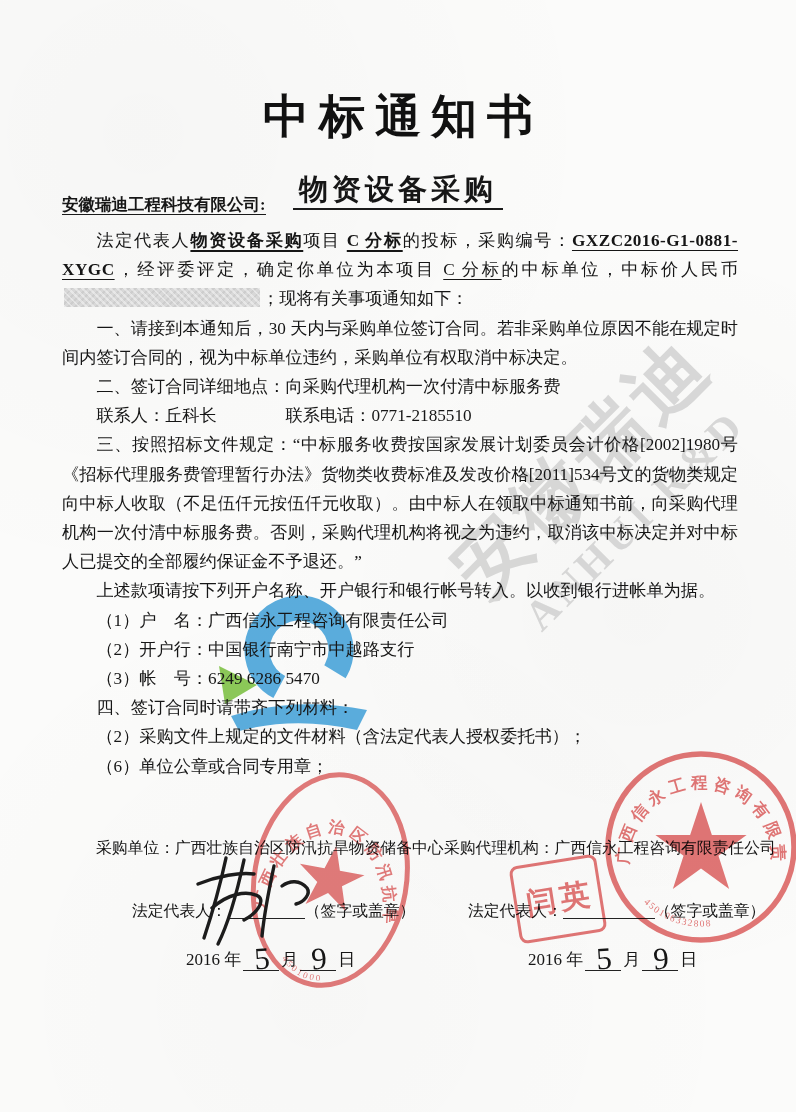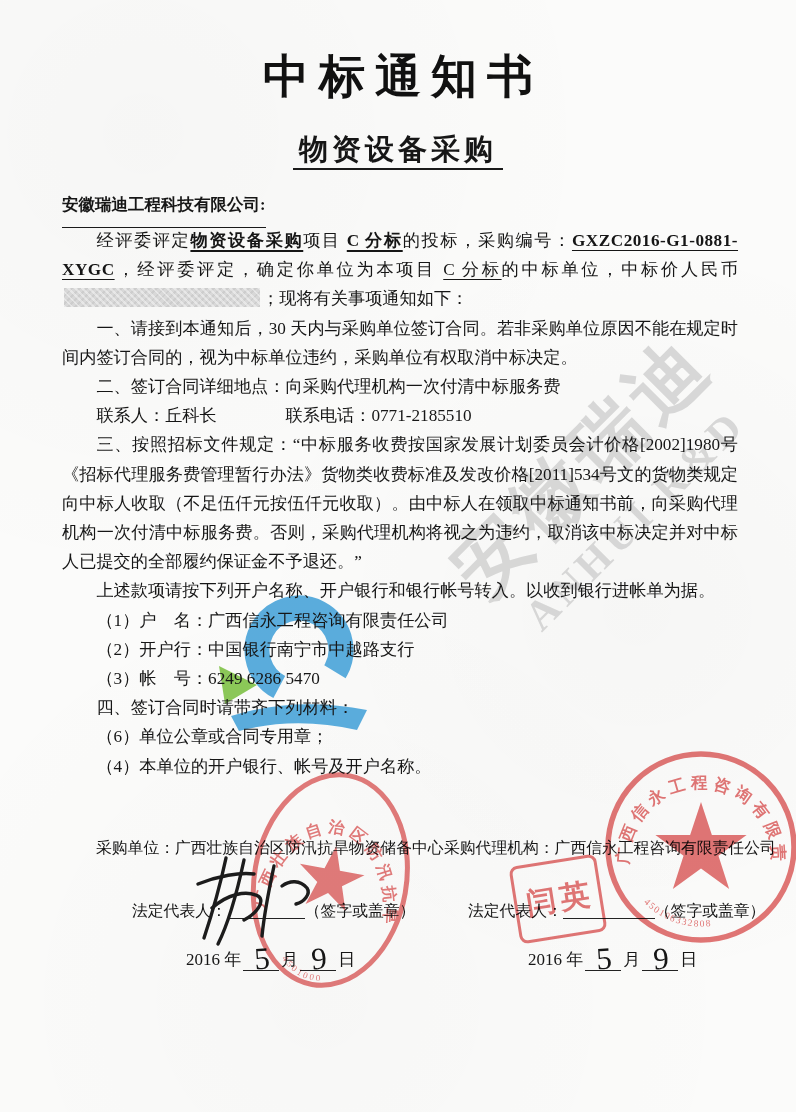--- a/index.html
+++ b/index.html
@@ -9,35 +9,35 @@
       radial-gradient(circle at 18% 12%, rgba(0,0,0,0.018), transparent 40%),
       radial-gradient(circle at 80% 55%, rgba(0,0,0,0.02), transparent 45%),
       radial-gradient(circle at 40% 90%, rgba(0,0,0,0.015), transparent 40%),
       #fbfbfa;
     overflow:hidden;
     font-family:"Liberation Serif","DejaVu Serif",serif;
     color:#161616;
   }
   
   .title{
-    text-align:center;padding-top:46px;margin:0;
+    text-align:center;padding-top:86px;margin:0;
     font-size:46px;font-weight:700;letter-spacing:10px;text-indent:10px;
     color:#111;
   }
   .subtitle{
     text-align:center;margin:22px 0 0 0;font-size:29px;font-weight:700;
   }
   .subtitle .u-thick{
     border-bottom:2.5px solid #1a1a1a;padding:0 6px 3px 6px;letter-spacing:4px;
   }
   .recipient{
     position:absolute;left:62px;top:194px;margin:0;
     font-size:16.5px;font-weight:700;
   }
-  .recipient .u-thin{border-bottom:1.6px solid #1a1a1a;padding-bottom:13px;}
+  .recipient .u-thin{border-bottom:1.6px solid #1a1a1a;padding-bottom:0;}
   
   .body{
     position:absolute;left:62px;top:226px;width:676px;z-index:2;
     font-size:17.2px;line-height:29.2px;text-align:justify;
   }
   .body p{margin:0;text-indent:2em;}
   .body p.flush{text-indent:0;}
   .bu{font-weight:700;text-decoration:underline;text-underline-offset:4px;text-decoration-thickness:1.5px;}
   .u{text-decoration:underline;text-underline-offset:4px;text-decoration-thickness:1.3px;}
   .code{font-weight:700;letter-spacing:.5px;}
@@ -103,32 +103,32 @@
       <path d="M 28,126 Q 92,106 164,120 L 154,140 Q 92,126 36,141 Z" fill="#45a2d9"></path>
       <path d="M 16,76 L 54,95 L 22,114 Z" fill="#7cc142"></path>
     </svg>
   </div>
 
   <h1 class="title">中标通知书</h1>
   <h2 class="subtitle"><span class="u-thick">物资设备采购</span></h2>
   <p class="recipient"><span class="u-thin">安徽瑞迪工程科技有限公司:</span></p>
 
   <div class="body">
-    <p><span>经评委评定</span><span class="bu">物资设备采购</span><span>项目 </span><span class="bu">C 分标</span><span>的投标，采购编号：</span><span class="u code">GXZC2016-G1-0881-XYGC</span><span>，经评委评定，确定你单位为本项目 </span><span class="u">C 分标</span><span>的中标单位，中标价人民币</span><span class="redact"></span><span>；现将有关事项通知如下：</span></p>
+    <p><span>法定代表人</span><span class="bu">物资设备采购</span><span>项目 </span><span class="bu">C 分标</span><span>的投标，采购编号：</span><span class="u code">GXZC2016-G1-0881-XYGC</span><span>，经评委评定，确定你单位为本项目 </span><span class="u">C 分标</span><span>的中标单位，中标价人民币</span><span class="redact"></span><span>；现将有关事项通知如下：</span></p>
     <p>一、请接到本通知后，30 天内与采购单位签订合同。若非采购单位原因不能在规定时间内签订合同的，视为中标单位违约，采购单位有权取消中标决定。</p>
     <p>二、签订合同详细地点：向采购代理机构一次付清中标服务费</p>
     <p>联系人：丘科长　　　　联系电话：0771-2185510</p>
     <p>三、按照招标文件规定：“中标服务收费按国家发展计划委员会计价格[2002]1980号《招标代理服务费管理暂行办法》货物类收费标准及发改价格[2011]534号文的货物类规定向中标人收取（不足伍仟元按伍仟元收取）。由中标人在领取中标通知书前，向采购代理机构一次付清中标服务费。否则，采购代理机构将视之为违约，取消该中标决定并对中标人已提交的全部履约保证金不予退还。”</p>
     <p>上述款项请按下列开户名称、开户银行和银行帐号转入。以收到银行进帐单为据。</p>
     <p>（1）户　名：广西信永工程咨询有限责任公司</p>
     <p>（2）开户行：中国银行南宁市中越路支行</p>
     <p>（3）帐　号：6249 6286 5470</p>
     <p>四、签订合同时请带齐下列材料：</p>
+    <p>（2）采购文件上规定的文件材料（含法定代表人授权委托书）；</p>
     <p>（6）单位公章或合同专用章；</p>
-    <p>（4）本单位的开户银行、帐号及开户名称。</p>
   </div>
 
   <div class="footer">
     <div class="fcol fl">
       <p class="forg"><span>采购单位：</span><span>广西壮族自治区防汛抗旱物资储备中心</span></p>
       <p class="frep"><span>法定代表人：</span><span class="blank"></span><span>（签字或盖章）</span></p>
       <p class="fdate"><span>2016 年</span><span class="dph"><span class="hand">5</span></span><span>月</span><span class="dph"><span class="hand">9</span></span><span>日</span></p>
     </div>
     <div class="fcol fr">
       <p class="forg"><span>采购代理机构：</span><span>广西信永工程咨询有限责任公司</span></p>

